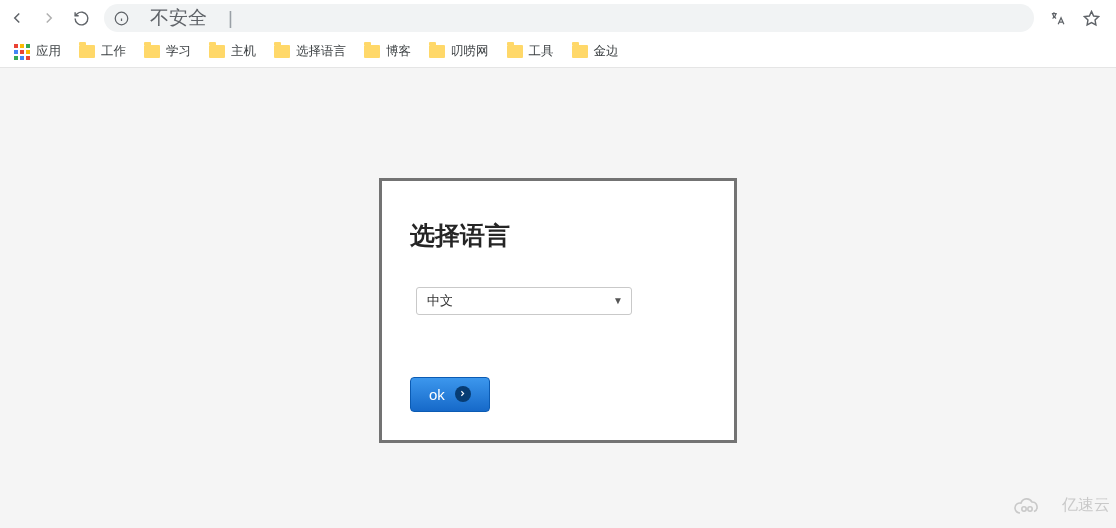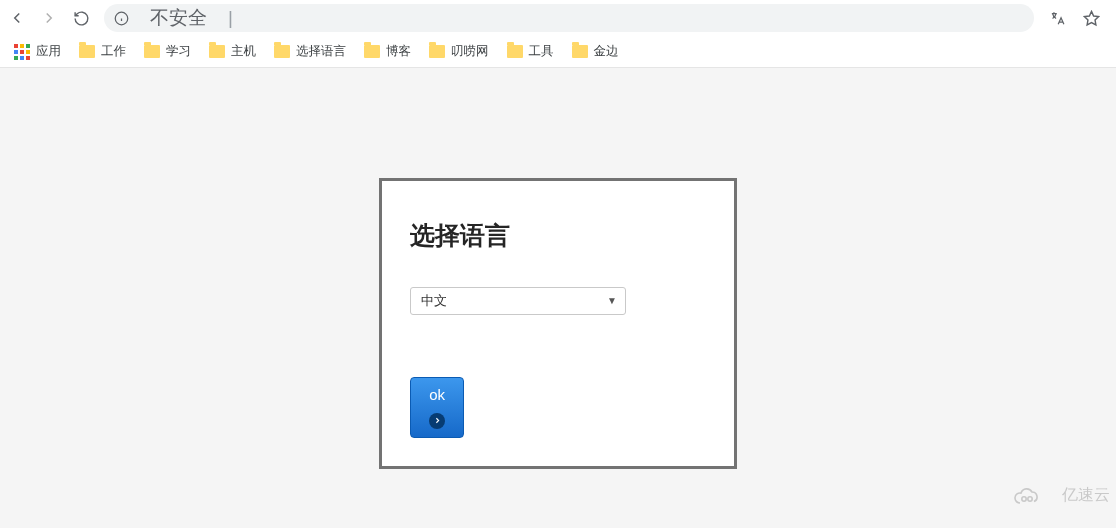--- a/index.html
+++ b/index.html
@@ -117,44 +117,44 @@
       border:1px solid #c9c9c9;
       border-radius:3px;
       background:#fff;
       display:flex;
       align-items:center;
       justify-content:space-between;
       padding:0 8px 0 10px;
       font-size:13px;
       color:#333;
       margin-bottom:62px;
+      margin-left:6px;
     }
     .lang-select .caret { color:#555; font-size:10px; }
     .ok-btn {
       display:inline-flex;
-      align-items:flex-end;
+      align-items:flex-start;
       gap:10px;
       background: linear-gradient(#3c97ed,#1669c9);
       border:1px solid #0b5bb3;
       border-radius:4px;
       color:#fff;
       font-size:15px;
       padding:8px 18px;
       cursor:pointer;
-      flex-direction:column;
     }
     .ok-btn .arrow-circle{
       width:16px; height:16px; border-radius:50%;
       background:#073c73;
       display:flex; align-items:center; justify-content:center;
       color:#fff; font-size:10px;
     }
     
     .watermark{
-      position:absolute; right:6px; bottom:22px;
+      position:absolute; right:6px; bottom:12px;
       font-size:16px; color:#c9c9c9;
       display:flex; align-items:center; gap:20px;
       font-weight:500;
     }
     .watermark .cloud{
       width:30px; height:18px; position:relative;
     }
     .watermark svg { display:block; }
   </style>
 </head>

